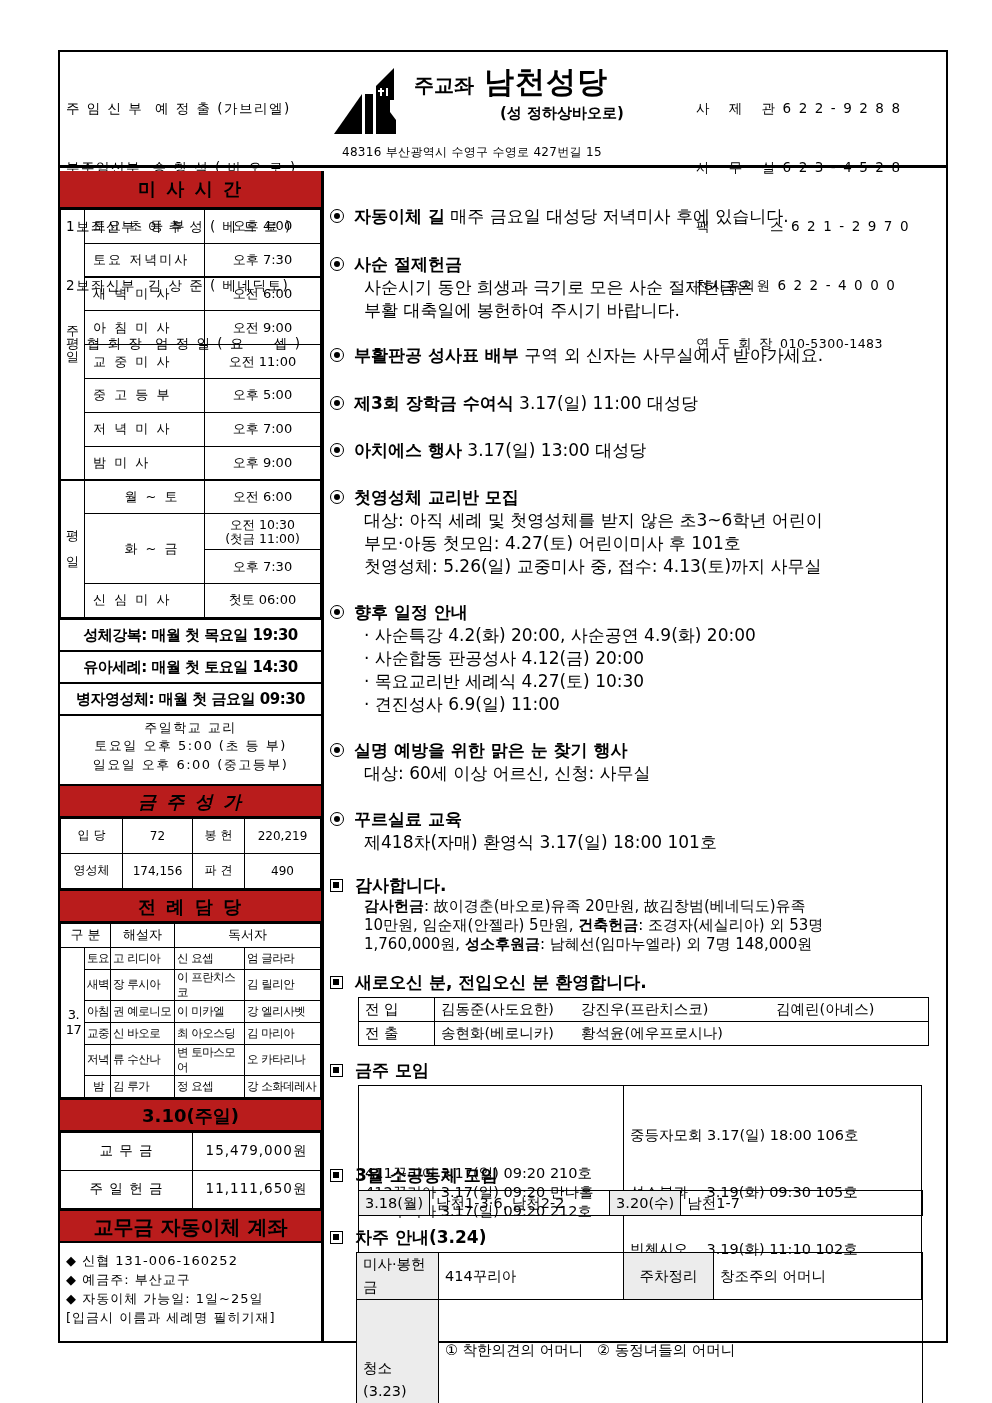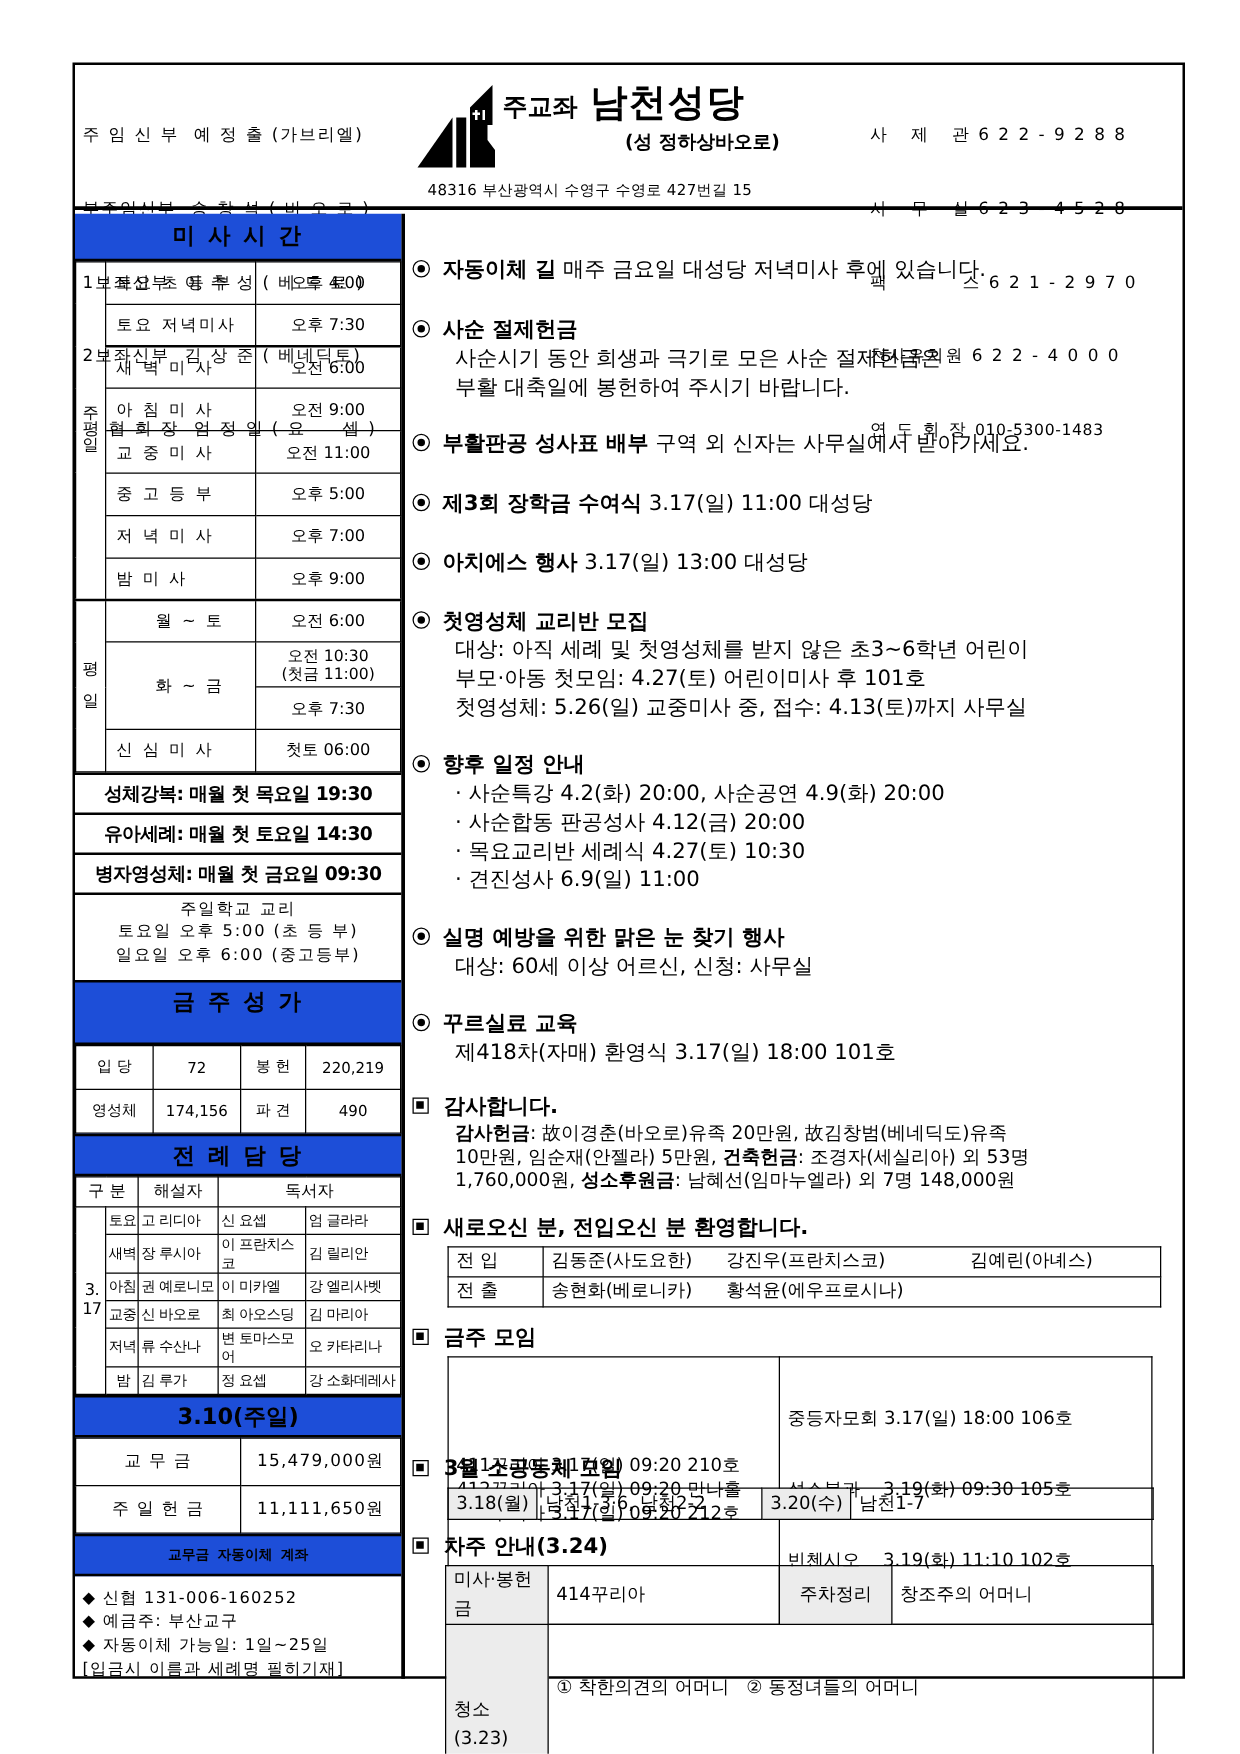--- a/index.html
+++ b/index.html
@@ -2,29 +2,29 @@
 <html><head>
 <meta charset="utf-8">
 <style>
   * { box-sizing: border-box; margin: 0; padding: 0; }
   body { width: 992px; height: 1403px; background: #fff; font-family: "DejaVu Sans", "Liberation Sans", sans-serif; color: #000; position: relative; overflow: hidden; }
   .page { position: absolute; left: 58px; top: 50px; width: 890px; height: 1293px; border: 2px solid #000; }
   
   .header { position: absolute; left: 0; top: 0; width: 886px; height: 116px; border-bottom: 3px solid #000; }
   .clergy { position: absolute; left: 6px; top: 8px; font-size: 13.5px; line-height: 19.6px; letter-spacing: 1.5px; white-space: pre; }
   .logo { position: absolute; left: 272px; top: 8px; width: 80px; height: 80px; }
-  .title-main { position: absolute; left: 342px; top: 10px; font-weight: bold; white-space: nowrap; }
+  .title-main { position: absolute; left: 354px; top: 10px; font-weight: bold; white-space: nowrap; }
   .title-main .small { font-size: 20px; margin-right: 10px; }
   .title-main .big { font-size: 30px; letter-spacing: 1px; }
   .title-sub { position: absolute; left: 440px; top: 52px; font-size: 15px; font-weight: bold; }
   .address { position: absolute; left: 282px; top: 92px; font-size: 12px; letter-spacing: 0.3px; }
   .contacts { position: absolute; left: 636px; top: 8px; font-size: 13.5px; line-height: 19.6px; white-space: pre; letter-spacing: 1.6px; }
   
   .left { position: absolute; left: 0; top: 119px; width: 264px; height: 1172px; border-right: 3px solid #000; }
-  .gray-head { background: #1d4ed8; font-weight: bold; text-align: center; border-bottom: 2px solid #000; }
+  .gray-head { background: #b91c1c; font-weight: bold; text-align: center; border-bottom: 2px solid #000; }
   table { border-collapse: collapse; }
   .mass-table { width: 261px; font-size: 13px; }
   .mass-table td { border: 1px solid #000; height: 33.8px; text-align: center; }
   .mass-table td.side { width: 24px; font-size: 13px; line-height: 26px; }
   .mass-table td.name { width: 120px; text-align: left; padding-left: 8px; letter-spacing: 2px; }
   .mass-table td.name.c { text-align: center; padding-left: 15px; }
   .bold-row { height: 32px; border-top: 2px solid #000; font-weight: bold; font-size: 15px; text-align: center; line-height: 30px; letter-spacing: -0.5px; }
   .sunday-school { border-top: 2px solid #000; font-size: 13px; text-align: center; line-height: 18.5px; padding: 3px 0; letter-spacing: 1.5px; height: 70px; }
   .stat-table { width: 261px; font-size: 12px; }
   .stat-table td { border: 1px solid #000; height: 35px; text-align: center; }
@@ -140,21 +140,21 @@
       </table>
     <div class="bold-row">성체강복:  매월 첫 목요일 19:30</div>
     <div class="bold-row">유아세례:  매월 첫 토요일 14:30</div>
     <div class="bold-row">병자영성체:  매월 첫 금요일 09:30</div>
     <div class="sunday-school">
       <div>주일학교 교리</div>
       <div>토요일 오후 5:00 (초 등 부)</div>
       <div>일요일 오후 6:00 (중고등부)</div>
     </div>
 
-    <div class="gray-head" style="height:52px;line-height:32px;font-size:18px;border-top:2px solid #000;letter-spacing:2px;">금   주   성   가</div>
+    <div class="gray-head" style="height:34px;line-height:32px;font-size:18px;border-top:2px solid #000;letter-spacing:2px;font-style:italic;">금   주   성   가</div>
     <table class="stat-table">
       <tbody>
           <tr>
         <td style="width:62px;">입   당</td>
         <td style="width:70px;">72</td>
         <td style="width:52px;">봉   헌</td>
         <td>220,219</td>
       </tr>
       <tr>
         <td>영성체</td>
@@ -220,21 +220,21 @@
             <td style="width:132px;">교     무     금</td>
             <td>15,479,000원</td>
           </tr>
       <tr>
             <td>주  일  헌  금</td>
             <td>11,111,650원</td>
           </tr>
     </tbody>
       </table>
 
-    <div class="gray-head" style="height:34px;line-height:32px;font-size:11px;border-top:2px solid #000;font-family:Liberation Mono, monospace;">교무금 자동이체 계좌</div>
+    <div class="gray-head" style="height:34px;line-height:32px;font-size:20px;border-top:2px solid #000;">교무금 자동이체 계좌</div>
     <div class="account">
       <div>◆ 신협 131-006-160252</div>
       <div>◆ 예금주: 부산교구</div>
       <div>◆ 자동이체 가능일: 1일~25일</div>
       <div>[입금시 이름과 세례명 필히기재]</div>
     </div>
   </div>
 
   <div class="right">
     <div class="item" style="top:34px;">

